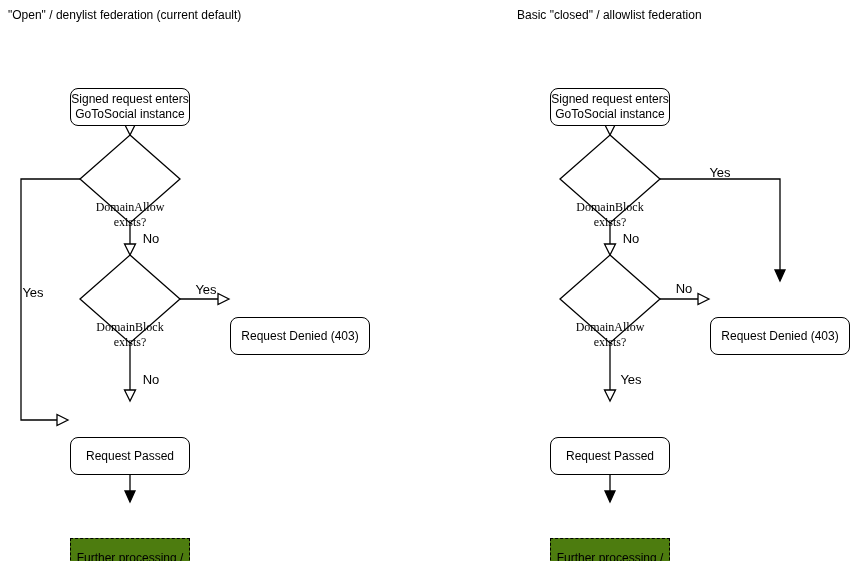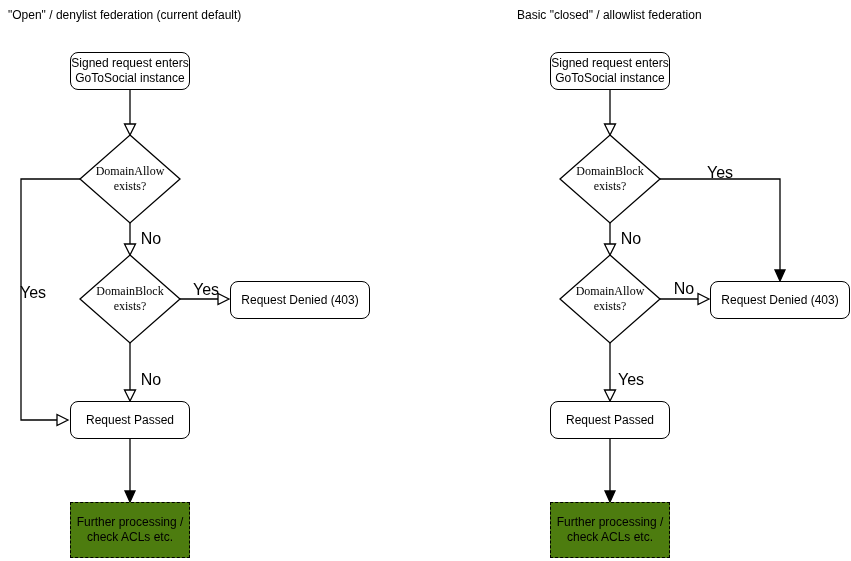--- a/index.html
+++ b/index.html
@@ -21,36 +21,37 @@
   }
   .node {
     position: absolute;
     display: flex;
     align-items: center;
     justify-content: center;
     text-align: center;
     font-size: 12px;
     line-height: 15px;
     white-space: pre-line;
+    margin-top: 36px;
   }
   .box {
     background: #ffffff;
     border: 1.3px solid #000000;
     border-radius: 8px;
   }
   .dashed-box {
     background: #4d7c0f;
     border: 1.3px dashed #000000;
     border-radius: 0;
   }
   .diamond-label { background: transparent; font-family: Liberation Serif, serif; }
   .edge-label {
     position: absolute;
     transform: translate(-50%, -50%);
-    font-size: 16px;
+    font-size: 13px;
     line-height: 14px;
     white-space: nowrap;
   }
 </style>
 </head>
 <body>
 
 <div class="canvas">
 
   <svg class="connectors" width="851" height="561" viewBox="0 0 851 561">

